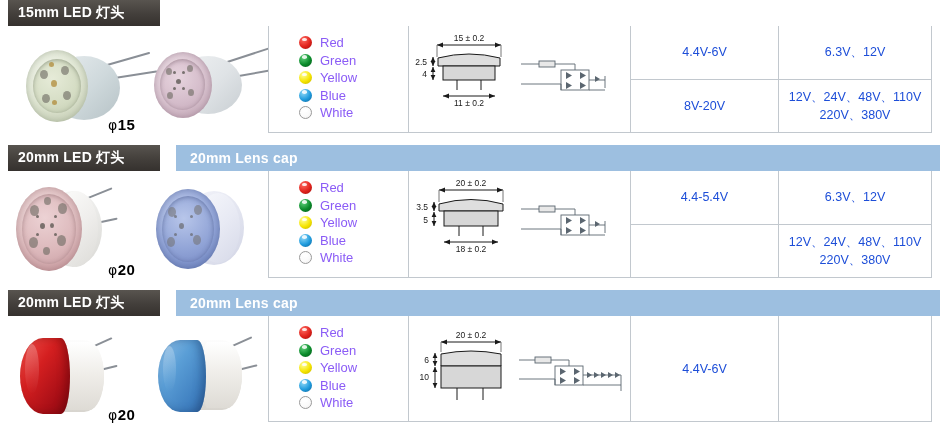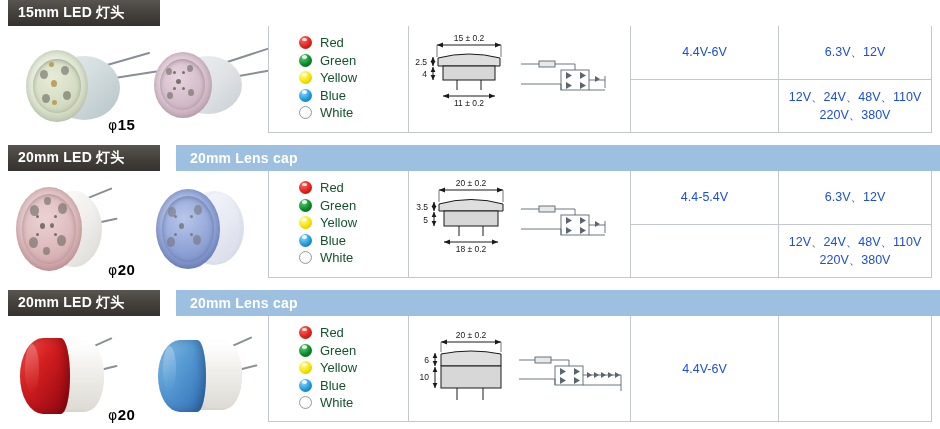--- a/index.html
+++ b/index.html
@@ -74,21 +74,21 @@
   .citem{display:flex;align-items:center;height:17.5px;}
   .bead{
     width:13px;height:13px;border-radius:50%;margin-right:8px;
     position:relative;flex:none;
   }
   .bead::after{
     content:"";position:absolute;left:2.5px;top:1.5px;
     width:5px;height:3.5px;border-radius:50%;
     background:rgba(255,255,255,.85);
   }
-  .clabel{font-size:13px;color:#14532d;line-height:1;}
+  .clabel{font-size:13px;color:#8b5cf6;line-height:1;}
 
   
   .vsplit{position:absolute;left:0;top:0;width:100%;height:100%;}
   .vcell{
     position:absolute;left:0;width:100%;
     display:flex;align-items:center;justify-content:center;
     text-align:center;font-size:12.5px;color:#1d4ed8;line-height:1.45;
   }
   .vcell.top{top:0;height:53px;border-bottom:1px solid #c2c8ce;}
   .vcell.bot{top:53px;height:54px;}
@@ -235,20 +235,21 @@
               <text x="18" y="39" text-anchor="end">2.5</text>
               <text x="18" y="51" text-anchor="end">4</text>
             </g>
           </svg>
         </div>
       </div>
 
       <div class="col col-v1">
         <div class="vsplit">
           <div class="vcell top">4.4V-6V</div>
+          <div class="vcell bot">8V-20V</div>
         </div>
       </div>
 
       <div class="col col-v2">
         <div class="vsplit">
           <div class="vcell top">6.3V、12V</div>
           <div class="vcell bot" style="white-space:pre-line;">12V、24V、48V、110V
 220V、380V</div>
         </div>
       </div>

